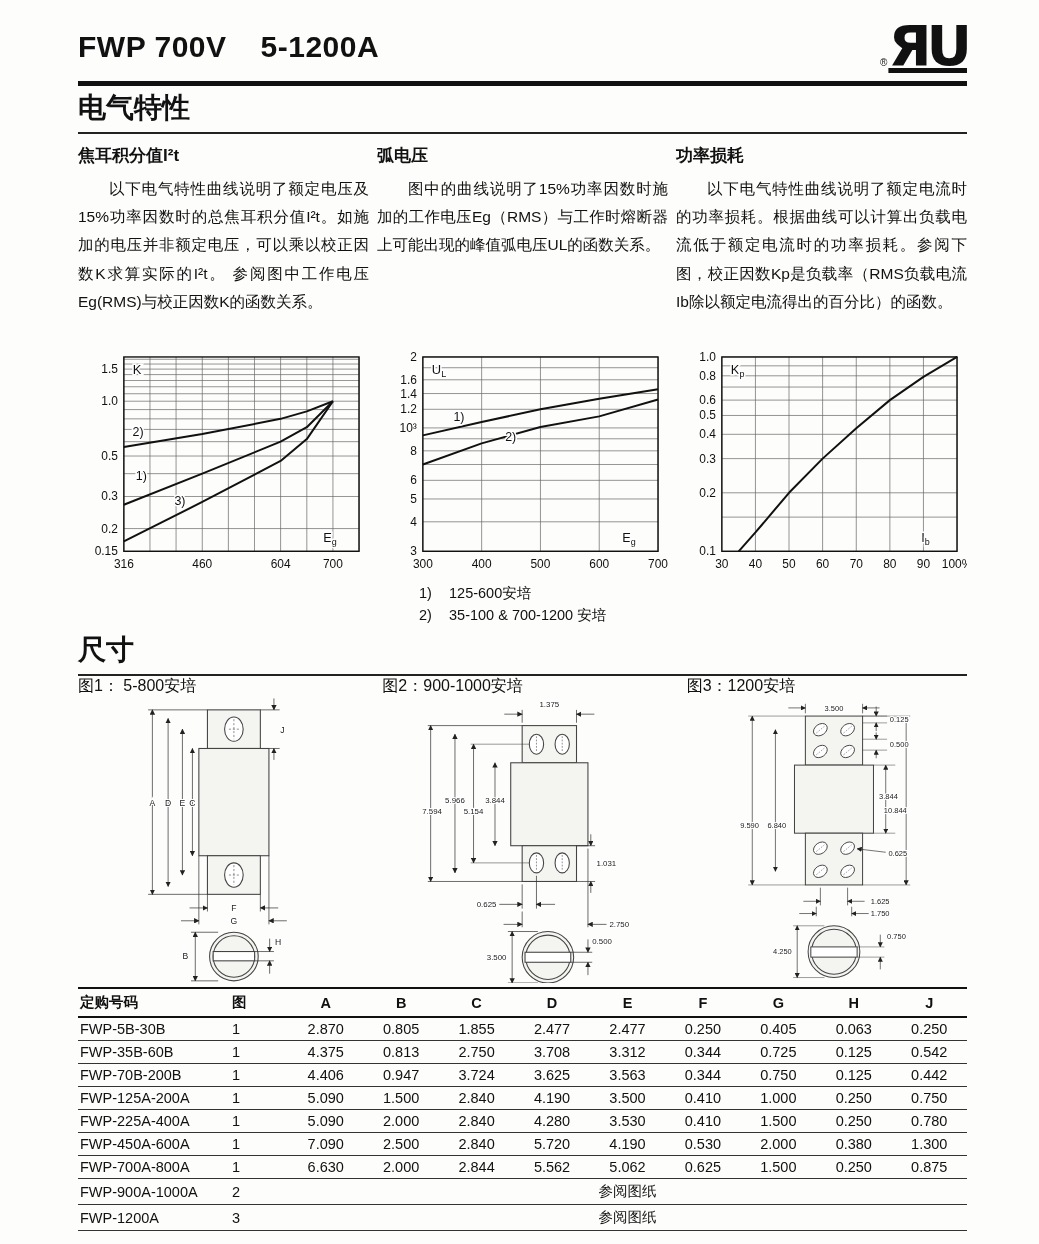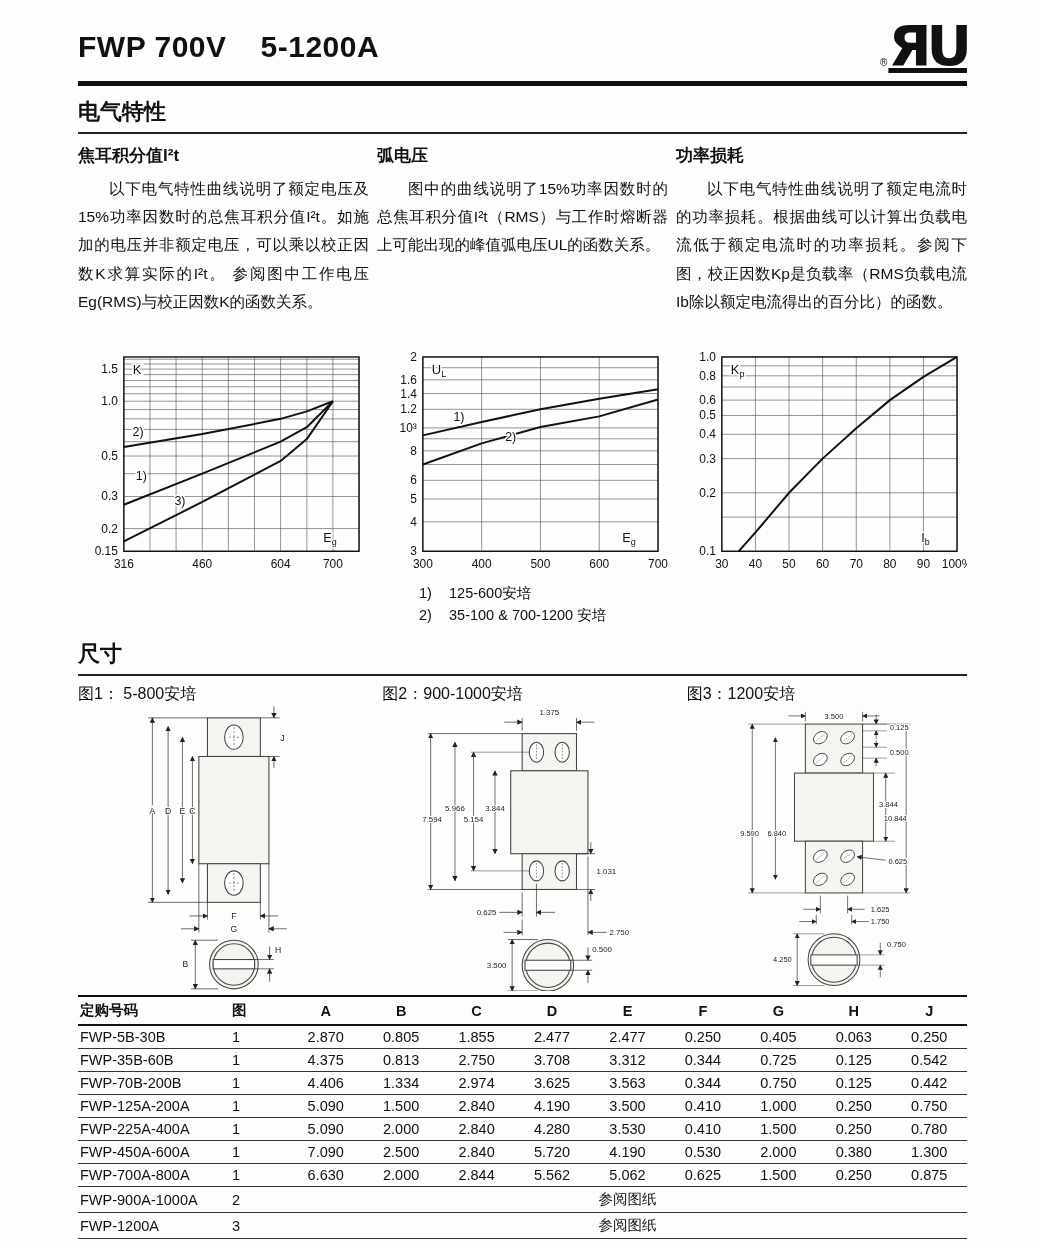--- a/index.html
+++ b/index.html
@@ -9,36 +9,36 @@
 
   .title-row { display:flex; justify-content:space-between; align-items:flex-start; }
   .title { font-size:30px; font-weight:bold; letter-spacing:.5px; padding-top:14px; }
   .title .rating { margin-left:34px; }
   .ul-mark { display:flex; align-items:flex-end; line-height:1; margin-top:2px; }
   .ul-mark .reg { font-size:10px; margin-right:1px; margin-bottom:6px; }
   .ul-mark .glyph { font-size:56px; font-weight:900; letter-spacing:-5px; font-family:"DejaVu Sans", sans-serif;text-decoration:underline; }
 
   .rule-thick { border:none; border-top:5px solid #111; margin-top:7px; }
   .rule-thin  { border:none; border-top:2px solid #222; }
-  h2.sec { font-size:22px; font-weight:bold; margin:11px 0 5px;font-family:Liberation Mono, monospace; }
+  h2.sec { font-size:28px; font-weight:bold; margin:3px 0 5px;font-family:Liberation Mono, monospace; }
 
   .cols { display:grid; grid-template-columns:1fr 1fr 1fr; column-gap:8px; margin-top:10px; }
   .col h3 { font-size:17px; font-weight:bold; margin-bottom:8px; }
   .col p  { font-size:15.5px; line-height:1.82; text-align:justify; text-indent:2em; min-height:172px; }
   .chart-wrap svg { width:100%; height:auto; display:block; }
   svg text { font-family:"Liberation Sans", sans-serif; }
   .tick  { font-size:12px; fill:#111; }
   .inlab { font-size:13px; fill:#111; paint-order:stroke; stroke:#fff; stroke-width:3px; }
   .slab  { font-size:12.5px; fill:#111; paint-order:stroke; stroke:#fff; stroke-width:3px; }
   ul.legend { list-style:none; margin:6px 0 0 42px; font-size:14.5px; }
   ul.legend li { margin-bottom:3px; }
   ul.legend .ln { display:inline-block; width:30px; }
 
   .dims-head { margin-top:2px; }
-  .fig-caps { display:grid; grid-template-columns:1fr 1fr 1fr; column-gap:24px; margin-top:8px; }
+  .fig-caps { display:grid; grid-template-columns:1fr 1fr 1fr; column-gap:24px; }
   .fig-caps div { font-size:16px; }
   .figs { display:grid; grid-template-columns:1fr 1fr 1fr; column-gap:24px; }
   .figs svg { height:286px; width:100%; display:block; }
   .dimtext { font-size:11px; fill:#222; paint-order:stroke; stroke:#fff; stroke-width:3px; }
   .dimletter { font-size:12px; fill:#222; paint-order:stroke; stroke:#fff; stroke-width:3px; }
 
   table.dim { width:100%; border-collapse:collapse; margin-top:4px; font-size:14.5px; }
   table.dim th { font-weight:bold; text-align:left; padding:4px 2px;
                  border-top:2.5px solid #111; border-bottom:2px solid #111; }
   table.dim th.h-num { text-align:center; }
@@ -124,21 +124,21 @@
             <text x="54.7" y="89.8" class="slab">2)</text>
             <path d="M46.0,195.1 L124.7,155.5 L203.3,114.3 L229.6,92.4 L255.8,54.4" fill="none" stroke="#111" stroke-width="2" stroke-linejoin="round"></path>
             <text x="96.8" y="158.3" class="slab">3)</text>
             <text x="55" y="27" class="inlab"><tspan>K</tspan></text>
             <text x="246" y="196" class="inlab"><tspan>E</tspan><tspan dy="3" font-size="9">g</tspan></text>
           </svg>
         </div>
     </div>
     <div class="col">
       <h3>弧电压</h3>
-      <p>图中的曲线说明了15%功率因数时的总焦耳积分值I²t（RMS）与工作时熔断器上可能出现的峰值弧电压UL的函数关系。</p>
+      <p>图中的曲线说明了15%功率因数时施加的工作电压Eg（RMS）与工作时熔断器上可能出现的峰值弧电压UL的函数关系。</p>
       <div class="chart-wrap">
           <svg viewBox="0 0 292 232">
             <line x1="46" y1="205.0" x2="282" y2="205.0" stroke="#666" stroke-width="0.7"></line>
             <line x1="46" y1="175.4" x2="282" y2="175.4" stroke="#666" stroke-width="0.7"></line>
             <line x1="46" y1="152.5" x2="282" y2="152.5" stroke="#666" stroke-width="0.7"></line>
             <line x1="46" y1="133.8" x2="282" y2="133.8" stroke="#666" stroke-width="0.7"></line>
             <line x1="46" y1="117.9" x2="282" y2="117.9" stroke="#666" stroke-width="0.7"></line>
             <line x1="46" y1="104.2" x2="282" y2="104.2" stroke="#666" stroke-width="0.7"></line>
             <line x1="46" y1="92.1" x2="282" y2="92.1" stroke="#666" stroke-width="0.7"></line>
             <line x1="46" y1="81.2" x2="282" y2="81.2" stroke="#666" stroke-width="0.7"></line>
@@ -502,22 +502,22 @@
           <td class="c-num">3.312</td>
           <td class="c-num">0.344</td>
           <td class="c-num">0.725</td>
           <td class="c-num">0.125</td>
           <td class="c-num">0.542</td>
         </tr>
         <tr>
           <td class="c-part">FWP-70B-200B</td>
           <td class="c-fig">1</td>
           <td class="c-num">4.406</td>
-          <td class="c-num">1.334</td>
-          <td class="c-num">2.974</td>
+          <td class="c-num">0.947</td>
+          <td class="c-num">3.724</td>
           <td class="c-num">3.625</td>
           <td class="c-num">3.563</td>
           <td class="c-num">0.344</td>
           <td class="c-num">0.750</td>
           <td class="c-num">0.125</td>
           <td class="c-num">0.442</td>
         </tr>
         <tr>
           <td class="c-part">FWP-125A-200A</td>
           <td class="c-fig">1</td>

